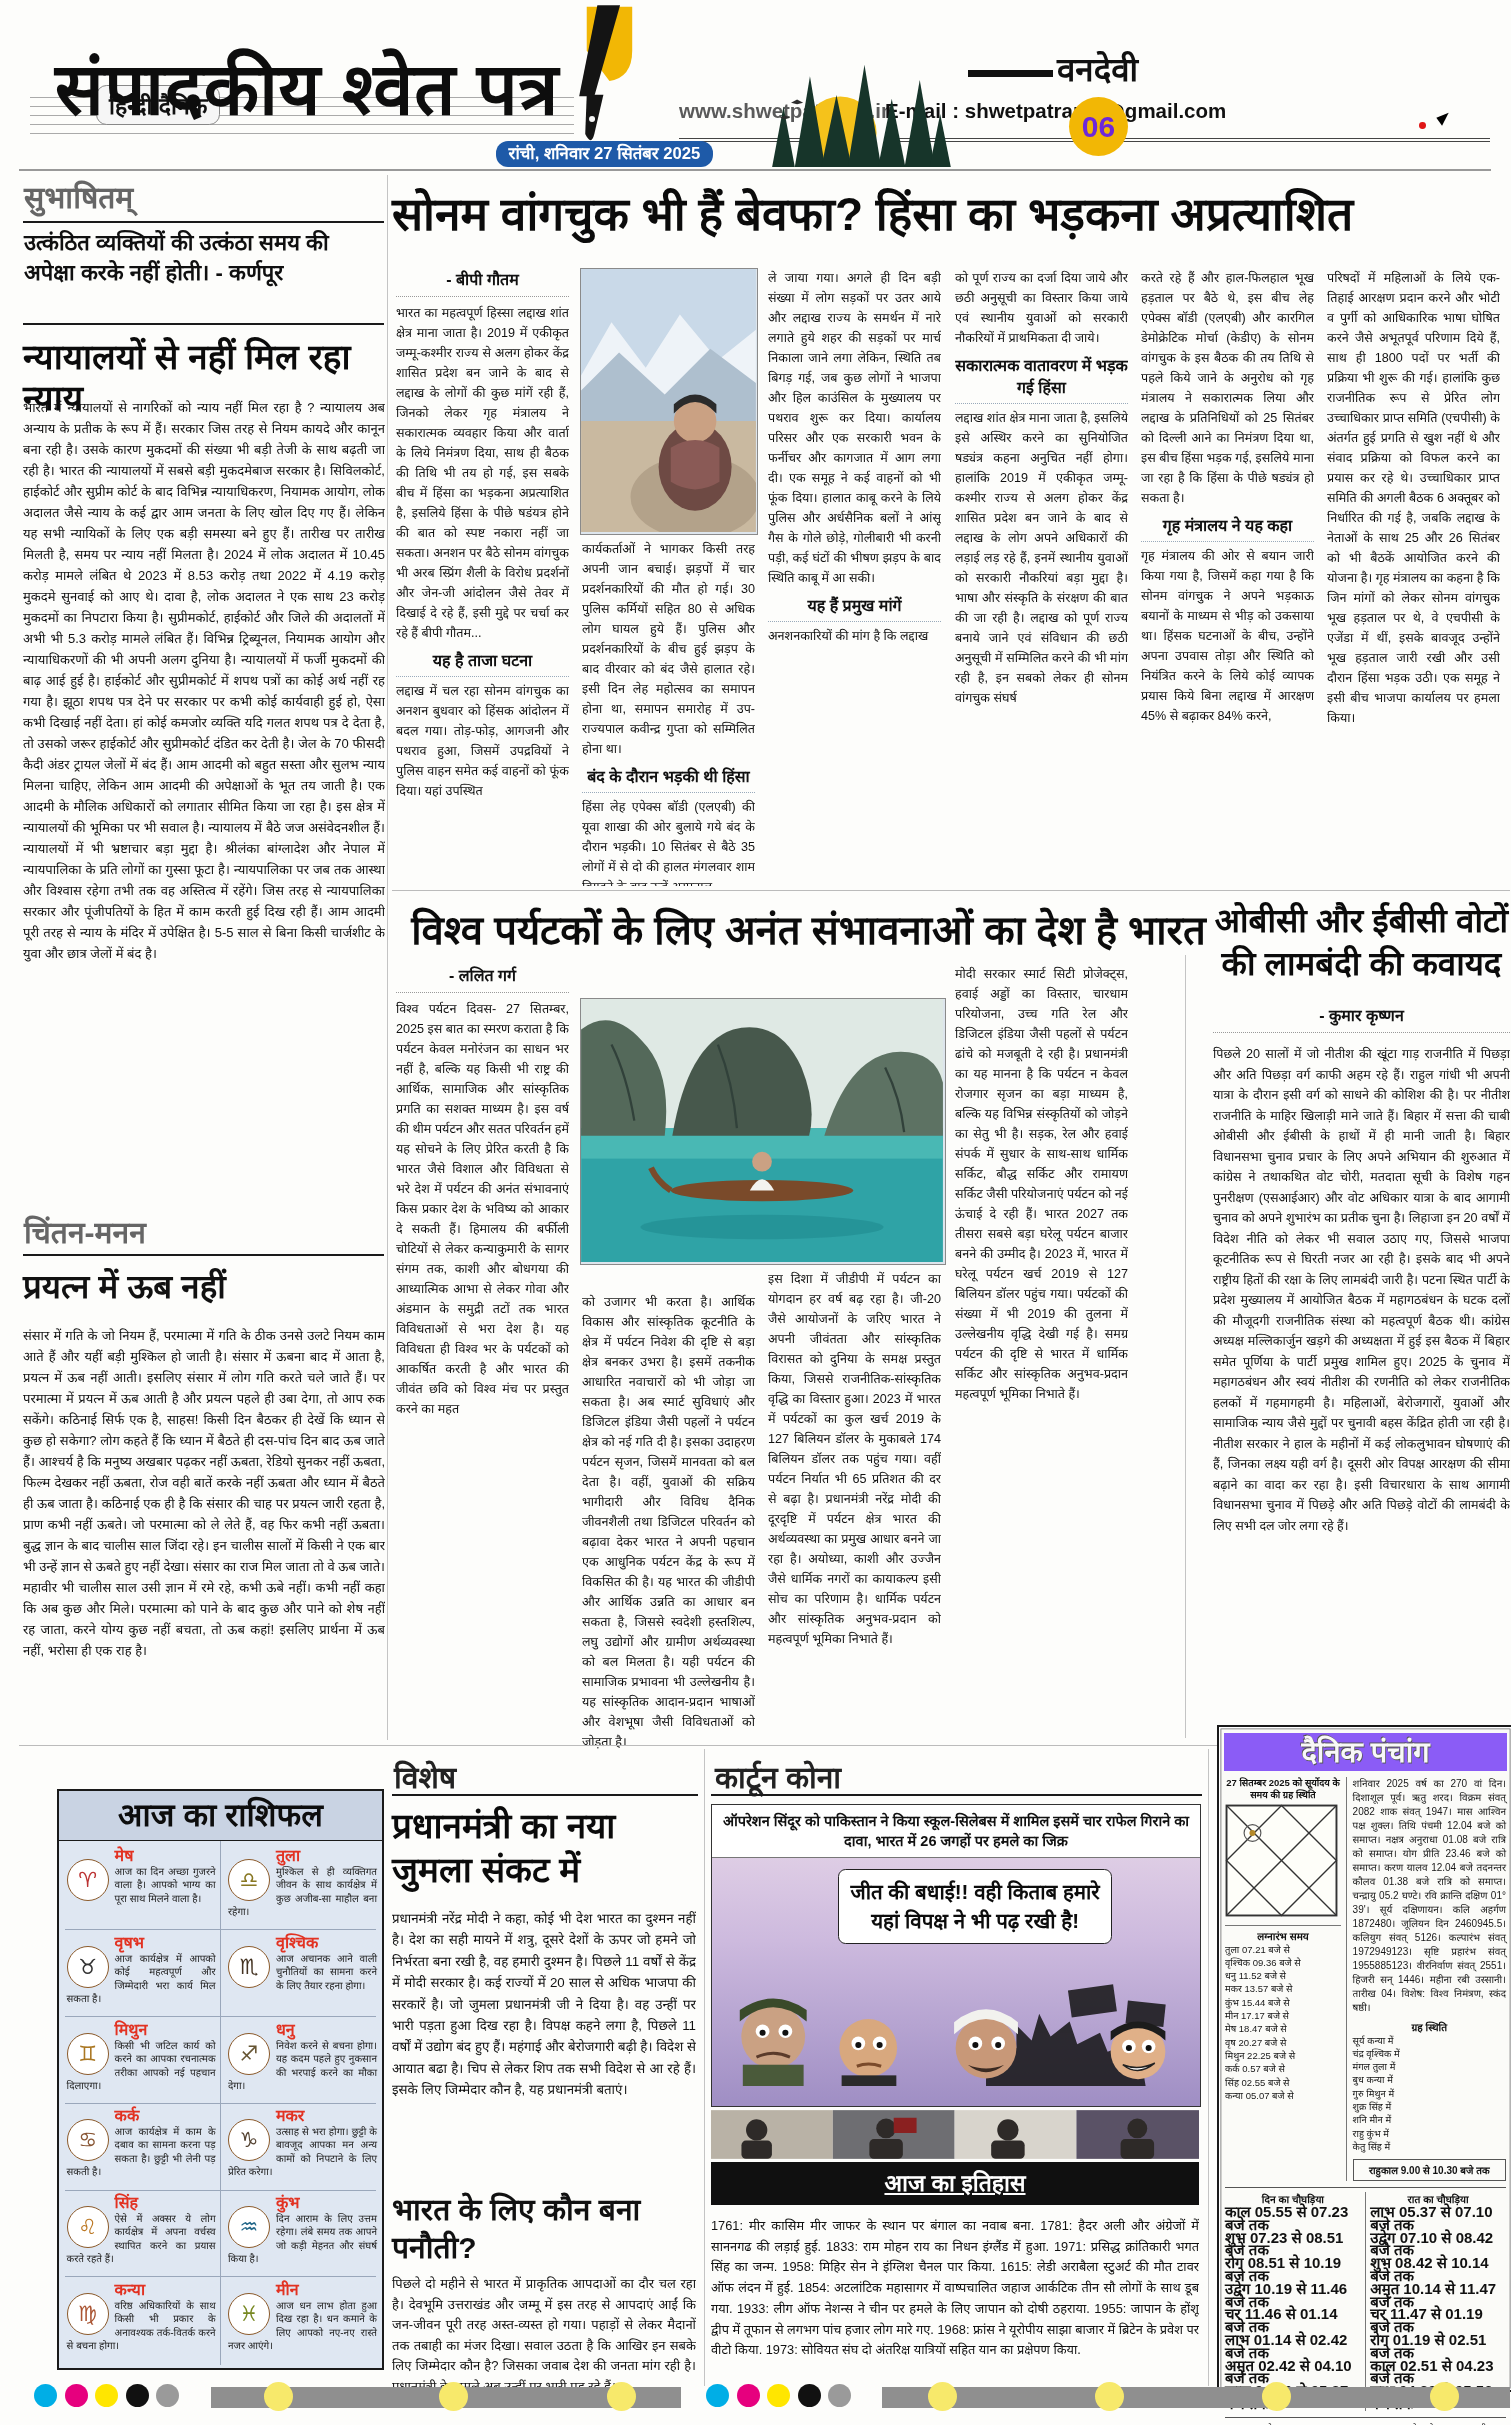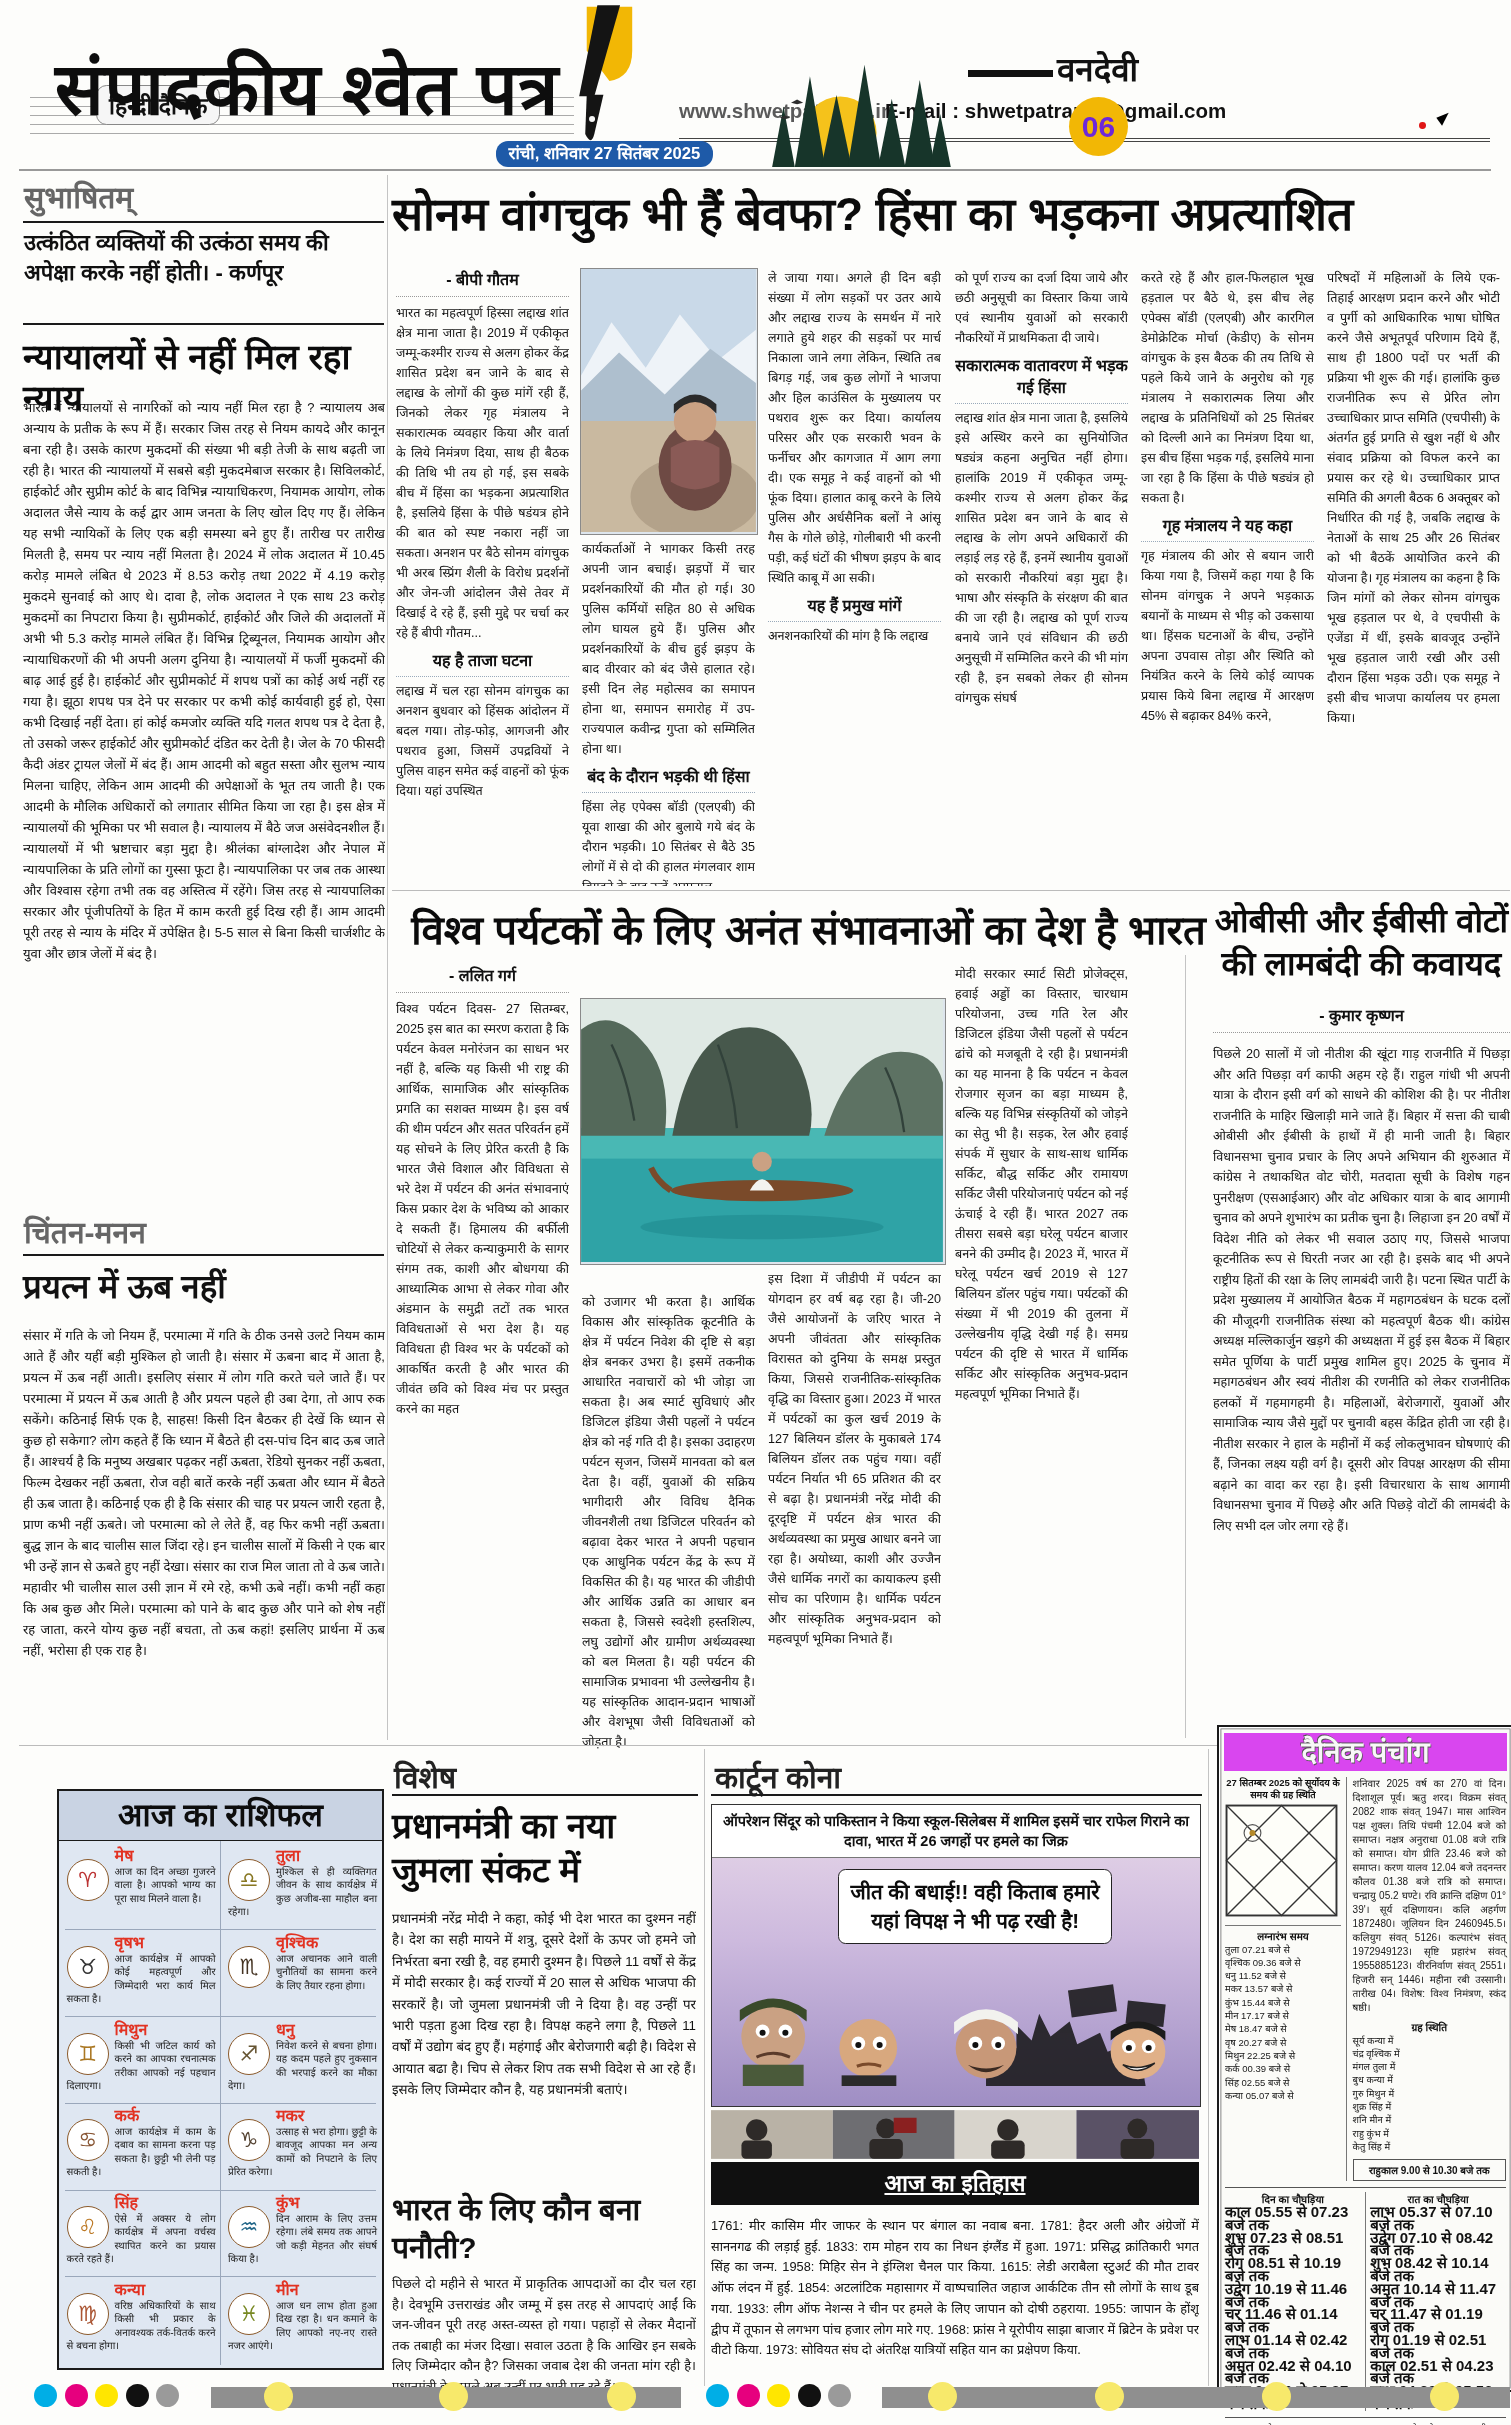--- a/index.html
+++ b/index.html
@@ -44,21 +44,21 @@
   .rdiv-v{position:absolute;left:161px;top:50px;bottom:3px;width:0.8px;background:#9aa7bb;}
   .rdiv-h{position:absolute;left:6px;right:6px;height:0.8px;background:#9aa7bb;}
   
   .cartoonbox{border:1.5px solid #333;background:linear-gradient(180deg,#e9d9e9 0%,#cdbade 45%,#9f8ec4 100%);}
   .ccaption{background:#fff;border-bottom:0.8px solid #777;font-size:14.5px;font-weight:bold;line-height:20px;text-align:center;padding:6px 7.6px;color:#111;}
   .bubble{position:absolute;background:#fff;border:1.5px solid #222;border-radius:7.6px;padding:7.6px 10.6px;font-size:20.5px;font-weight:800;line-height:29px;text-align:center;color:#0c0c0c;}
   .histbanner{background:#101010;color:#fff;text-align:center;font-size:23px;font-weight:bold;line-height:43px;text-decoration:underline;}
   .histtext{font-size:12.8px;line-height:20.7px;text-align:justify;font-weight:500;}
   
   .pbox{border:2.3px solid #1a1a1a;box-shadow:inset 0 0 0 1.5px #fff,inset 0 0 0 2.3px #666;background:#fbfbf8;}
-  .phead{background:#d946ef;color:#f8f8f8;text-shadow:0.8px 0.8px 0 #555,-0.8px -0.8px 0 #555;font-size:29px;font-weight:900;text-align:center;line-height:38px;}
+  .phead{background:#8b5cf6;color:#f8f8f8;text-shadow:0.8px 0.8px 0 #555,-0.8px -0.8px 0 #555;font-size:29px;font-weight:900;text-align:center;line-height:38px;}
   .ptxt{font-size:10px;line-height:14px;text-align:justify;color:#181818;}
   .prow{font-size:9.5px;line-height:13.3px;color:#181818;}
   .ptitle{font-size:10.3px;font-weight:bold;text-align:center;}
   .rahukal{border:0.8px solid #555;text-align:center;font-weight:bold;font-size:10px;padding:3px 1.5px;margin-top:6px;}
   .chog{font-size:15px;line-height:12.8px;font-weight:bold;}
   .pfoot{font-size:8.7px;line-height:12px;border-top:0.8px solid #555;padding-top:3.8px;text-align:justify;}
   
   .dot{width:23px;height:23px;border-radius:50%;display:inline-block;margin-right:7.6px;}
   .graybar{background:#8f8f8f;position:absolute;height:21px;}
   .ydot{position:absolute;width:29px;height:29px;border-radius:50%;background:#f7e96b;top:-4.6px;}
@@ -437,21 +437,21 @@
         <div class="ptitle" style="margin-top:4.6px;border-top:0.8px solid #777;padding-top:3px;">लग्नारंभ समय</div>
         <div class="prow">तुला 07.21 बजे से</div>
         <div class="prow">वृश्चिक 09.36 बजे से</div>
         <div class="prow">धनु 11.52 बजे से</div>
         <div class="prow">मकर 13.57 बजे से</div>
         <div class="prow">कुंभ 15.44 बजे से</div>
         <div class="prow">मीन 17.17 बजे से</div>
         <div class="prow">मेष 18.47 बजे से</div>
         <div class="prow">वृष 20.27 बजे से</div>
         <div class="prow">मिथुन 22.25 बजे से</div>
-        <div class="prow">कर्क 00.39 बजे से</div>
+        <div class="prow">कर्क 0.57 बजे से</div>
         <div class="prow">सिंह 02.55 बजे से</div>
         <div class="prow">कन्या 05.07 बजे से</div>
       </div>
       <div style="flex:1;padding-left:6px;border-left:0.8px solid #777;margin-left:4.6px;">
         <div class="ptxt">शनिवार 2025 वर्ष का 270 वां दिन। दिशाशूल पूर्व। ऋतु शरद। विक्रम संवत् 2082 शाक संवत् 1947। मास आश्विन पक्ष शुक्ल। तिथि पंचमी 12.04 बजे को समाप्त। नक्षत्र अनुराधा 01.08 बजे रात्रि को समाप्त। योग प्रीति 23.46 बजे को समाप्त। करण यालव 12.04 बजे तदनन्तर कौलव 01.38 बजे रात्रि को समाप्त। चन्द्रायु 05.2 घण्टे। रवि क्रान्ति दक्षिण 01° 39'। सूर्य दक्षिणायन। कलि अहर्गण 1872480। जूलियन दिन 2460945.5। कलियुग संवत् 5126। कल्पारंभ संवत् 1972949123। सृष्टि प्रहारंभ संवत् 1955885123। वीरनिर्वाण संवत् 2551। हिजरी सन् 1446। महीना रबी उस्सानी। तारीख 04। विशेष: विश्व निमंत्रण, स्कंद षष्ठी।</div>
         <div class="ptitle" style="margin-top:4.6px;">ग्रह स्थिति</div>
         <div class="prow">सूर्य कन्या में</div>
         <div class="prow">चंद्र वृश्चिक में</div>
         <div class="prow">मंगल तुला में</div>
         <div class="prow">बुध कन्या में</div>

